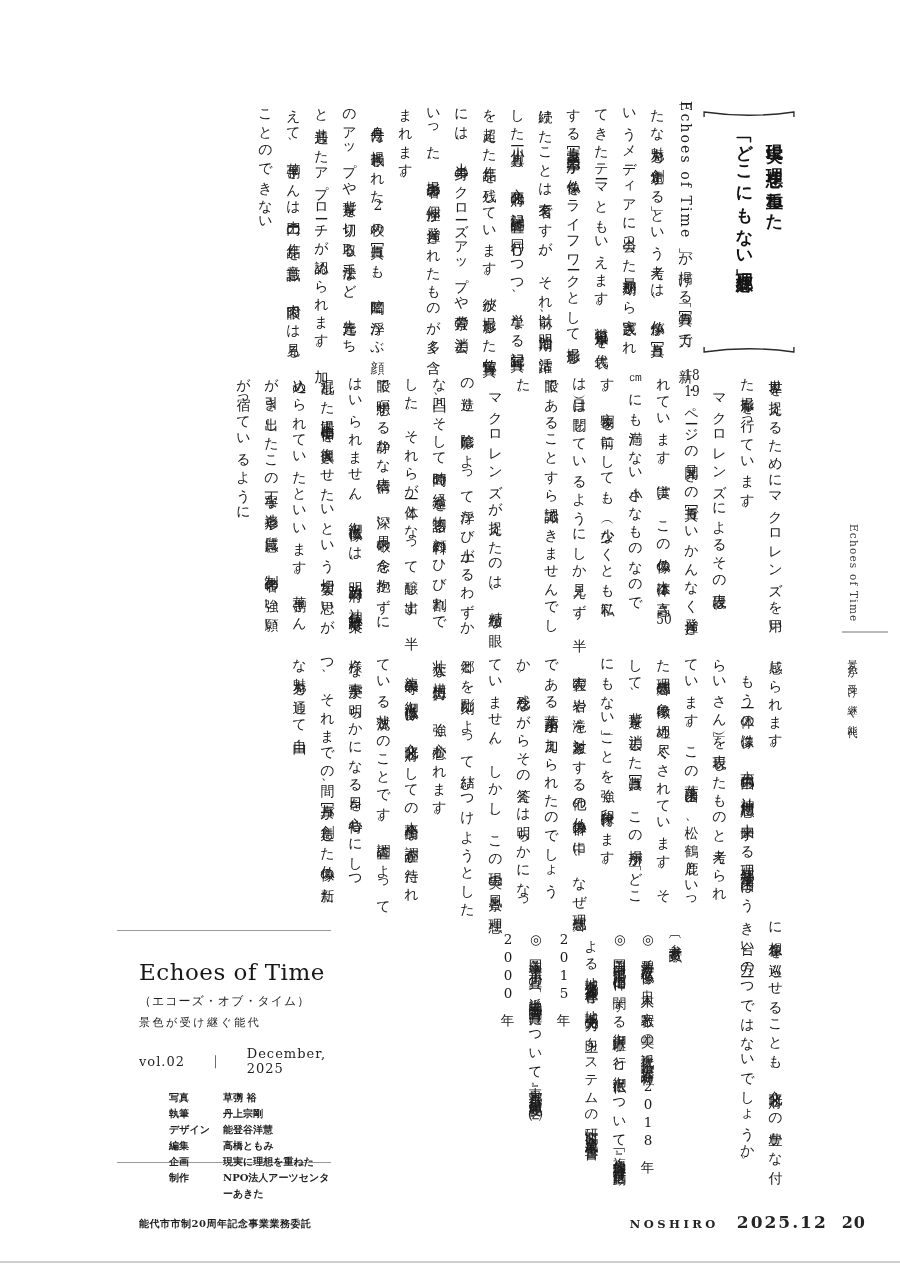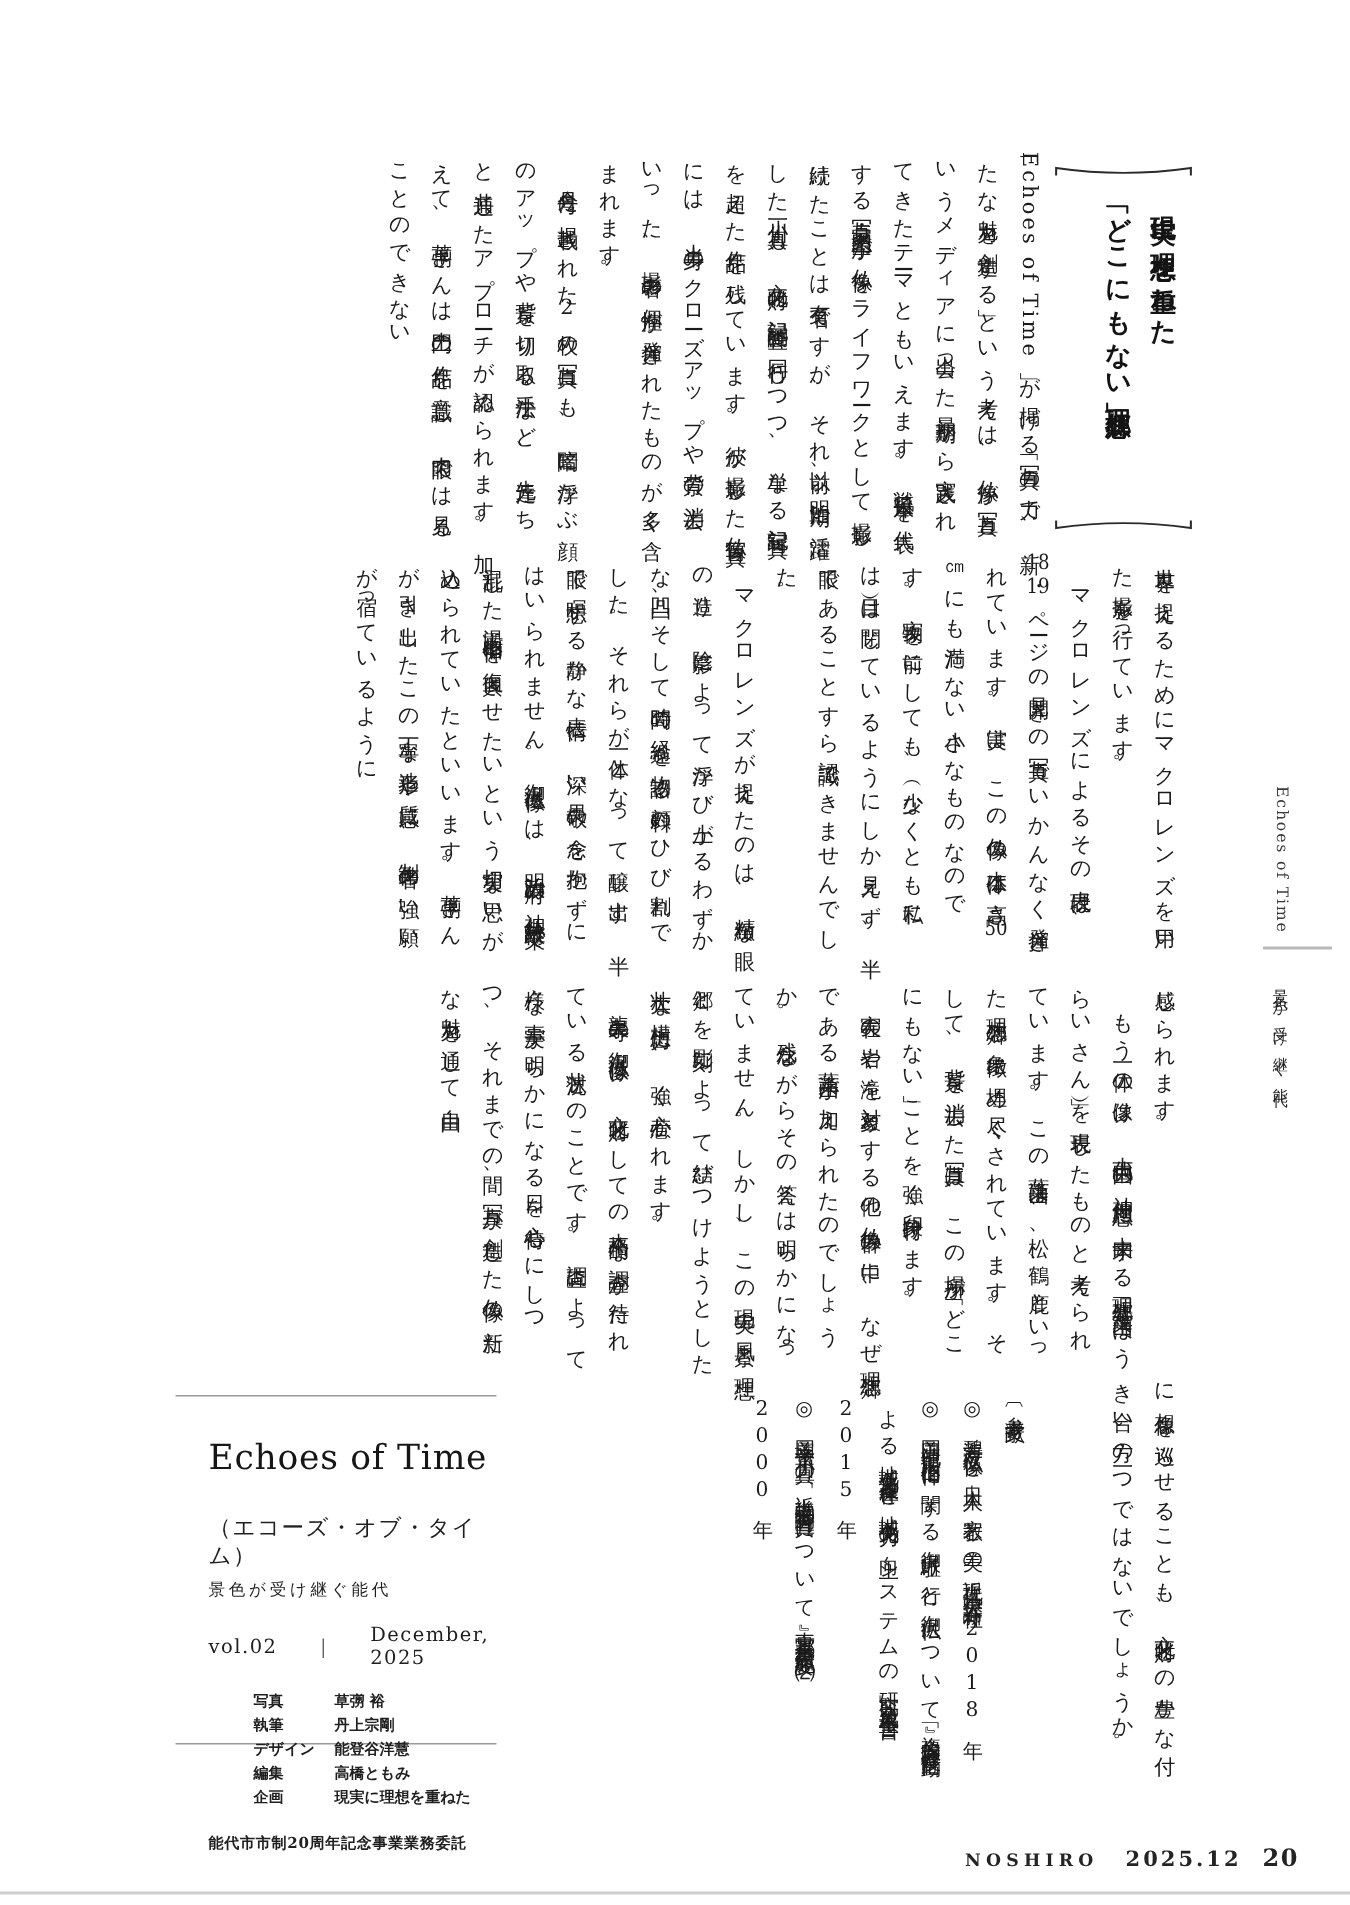--- a/index.html
+++ b/index.html
@@ -46,35 +46,35 @@
     position:absolute;top:651px;right:41px;
     writing-mode:vertical-rl;font-size:10px;letter-spacing:4.5px;color:#222;
   }
   
   .colophon{
     position:absolute;left:117px;top:930px;width:214px;height:233px;
     border-top:1px solid #9a9a9a;border-bottom:1px solid #9a9a9a;
     padding:28px 0 0 22px;box-sizing:border-box;color:#1f1f1f;
   }
   .colo-title{font-size:23px;letter-spacing:0.5px;color:#161616;}
-  .colo-kana{font-size:15px;margin-top:24px;letter-spacing:1px;}
+  .colo-kana{font-size:12px;margin-top:8px;letter-spacing:1px;}
   .colo-sub{font-size:11px;margin-top:5px;letter-spacing:2.5px;}
   .colo-vol{font-size:13px;margin-top:16px;letter-spacing:1px;display:flex;align-items:center;gap:15px;}
   .colo-vol .sep{padding:0 9px;color:#444;font-weight:400;}
   .credits{margin-top:14px;margin-left:30px;}
   .credit-row{display:flex;font-size:10px;line-height:16px;font-weight:600;}
   .credit-role{width:54px;flex:0 0 54px;}
   .colo-note{margin-top:15px;font-size:10px;font-weight:600;letter-spacing:0.5px;}
   
   .footer{
     position:absolute;top:1212px;right:34px;
     display:flex;align-items:baseline;color:#242424;
   }
   .footer-mag{font-size:11.5px;letter-spacing:3.5px;font-weight:600;}
-  .footer-issue{font-size:14px;letter-spacing:2px;font-weight:600;margin-left:18px;margin-top:20px;}
+  .footer-issue{font-size:17px;letter-spacing:2px;font-weight:600;margin-left:18px;}
   .footer-page{font-size:16px;letter-spacing:1px;font-weight:600;margin-left:14px;}
   .bottom-line{position:absolute;left:0;top:1261px;width:100%;height:2px;background:#cfcfcf;}
 </style>
 </head>
 <body>
 
 <div class="page">
 
   <div class="title-block">
     <svg class="bracket bracket-top" viewBox="0 0 90 12" preserveAspectRatio="none">
@@ -145,20 +145,24 @@
         <span class="credit-name">能登谷洋慧</span>
       </div>
       <div class="credit-row">
         <span class="credit-role">編集</span>
         <span class="credit-name">高橋ともみ</span>
       </div>
       <div class="credit-row">
         <span class="credit-role">企画</span>
         <span class="credit-name">現実に理想を重ねた</span>
       </div>
+      <div class="credit-row">
+        <span class="credit-role">制作</span>
+        <span class="credit-name">NPO法人アーツセンターあきた</span>
+      </div>
     </div>
     <div class="colo-note">能代市市制20周年記念事業業務委託</div>
   </div>
 
   <div class="footer">
     <span class="footer-mag">NOSHIRO</span>
     <span class="footer-issue">2025.12</span>
     <span class="footer-page">20</span>
   </div>
 

